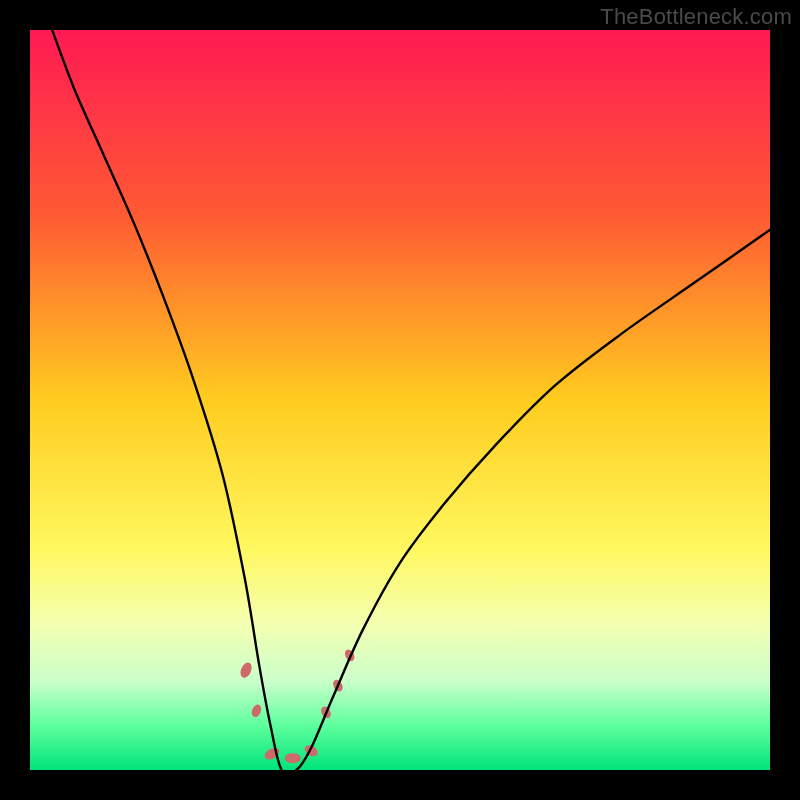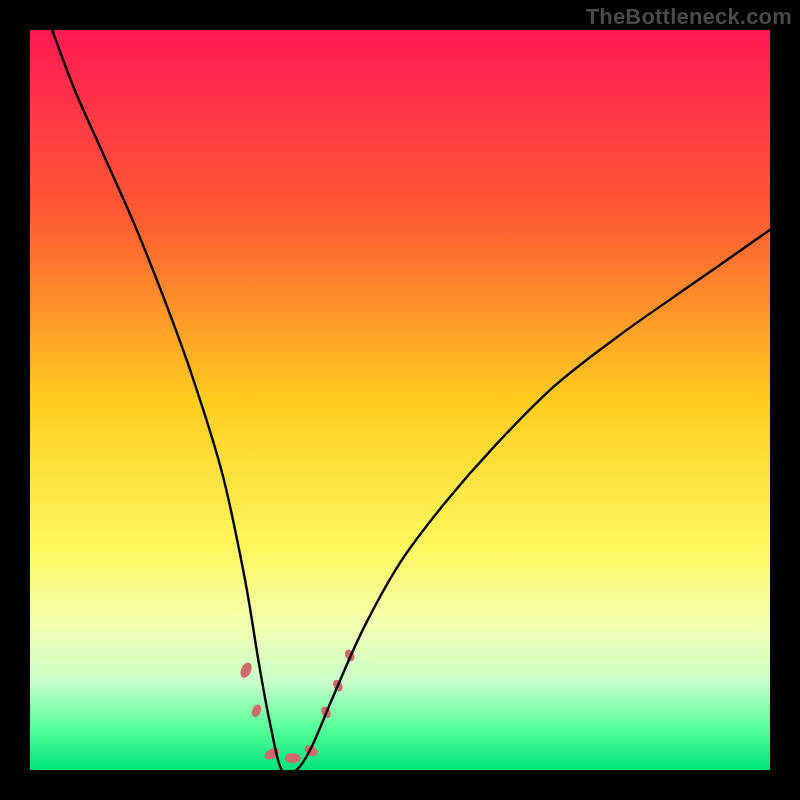--- a/index.html
+++ b/index.html
@@ -21,21 +21,21 @@
   .bg {
     position: absolute;
     inset: 0;
   }
   .watermark {
     position: absolute;
     top: 4px;
     right: 8px;
     font-family: Arial, Helvetica, sans-serif;
     font-size: 22px;
-    font-weight: 700;
+    font-weight: 400;
     color: #4a4a4a;
     letter-spacing: 0.2px;
     user-select: none;
   }
   svg.curve {
     position: absolute;
     inset: 0;
   }
 </style>
 </head>

